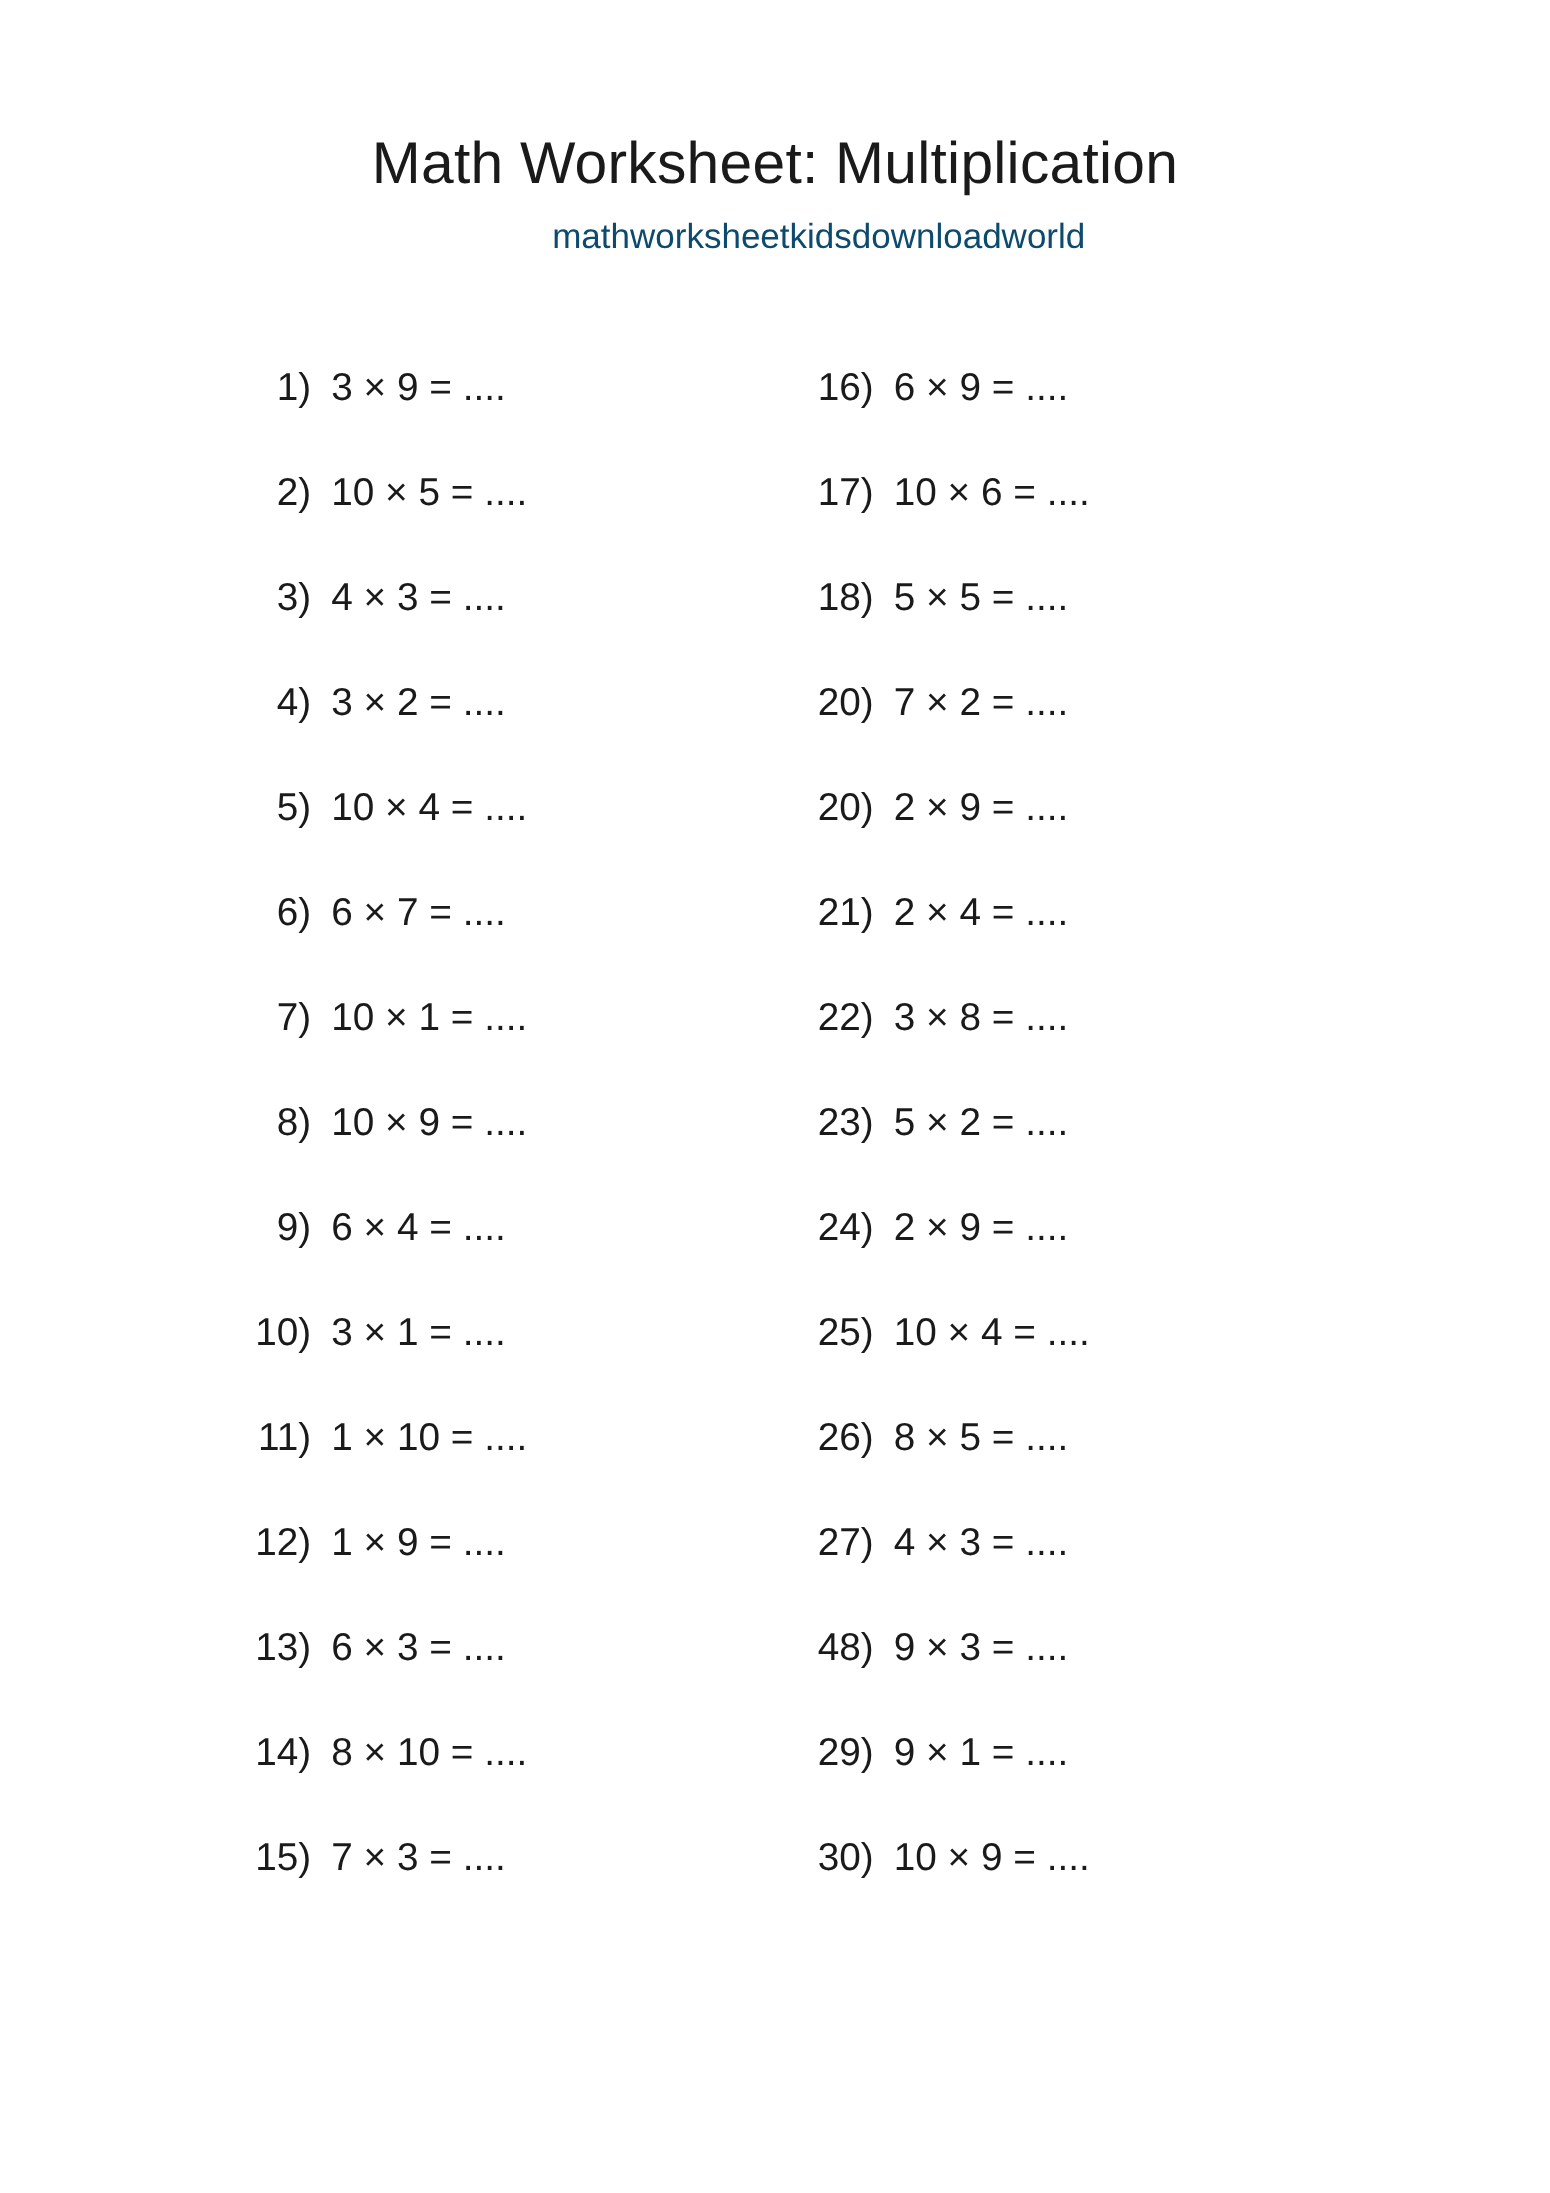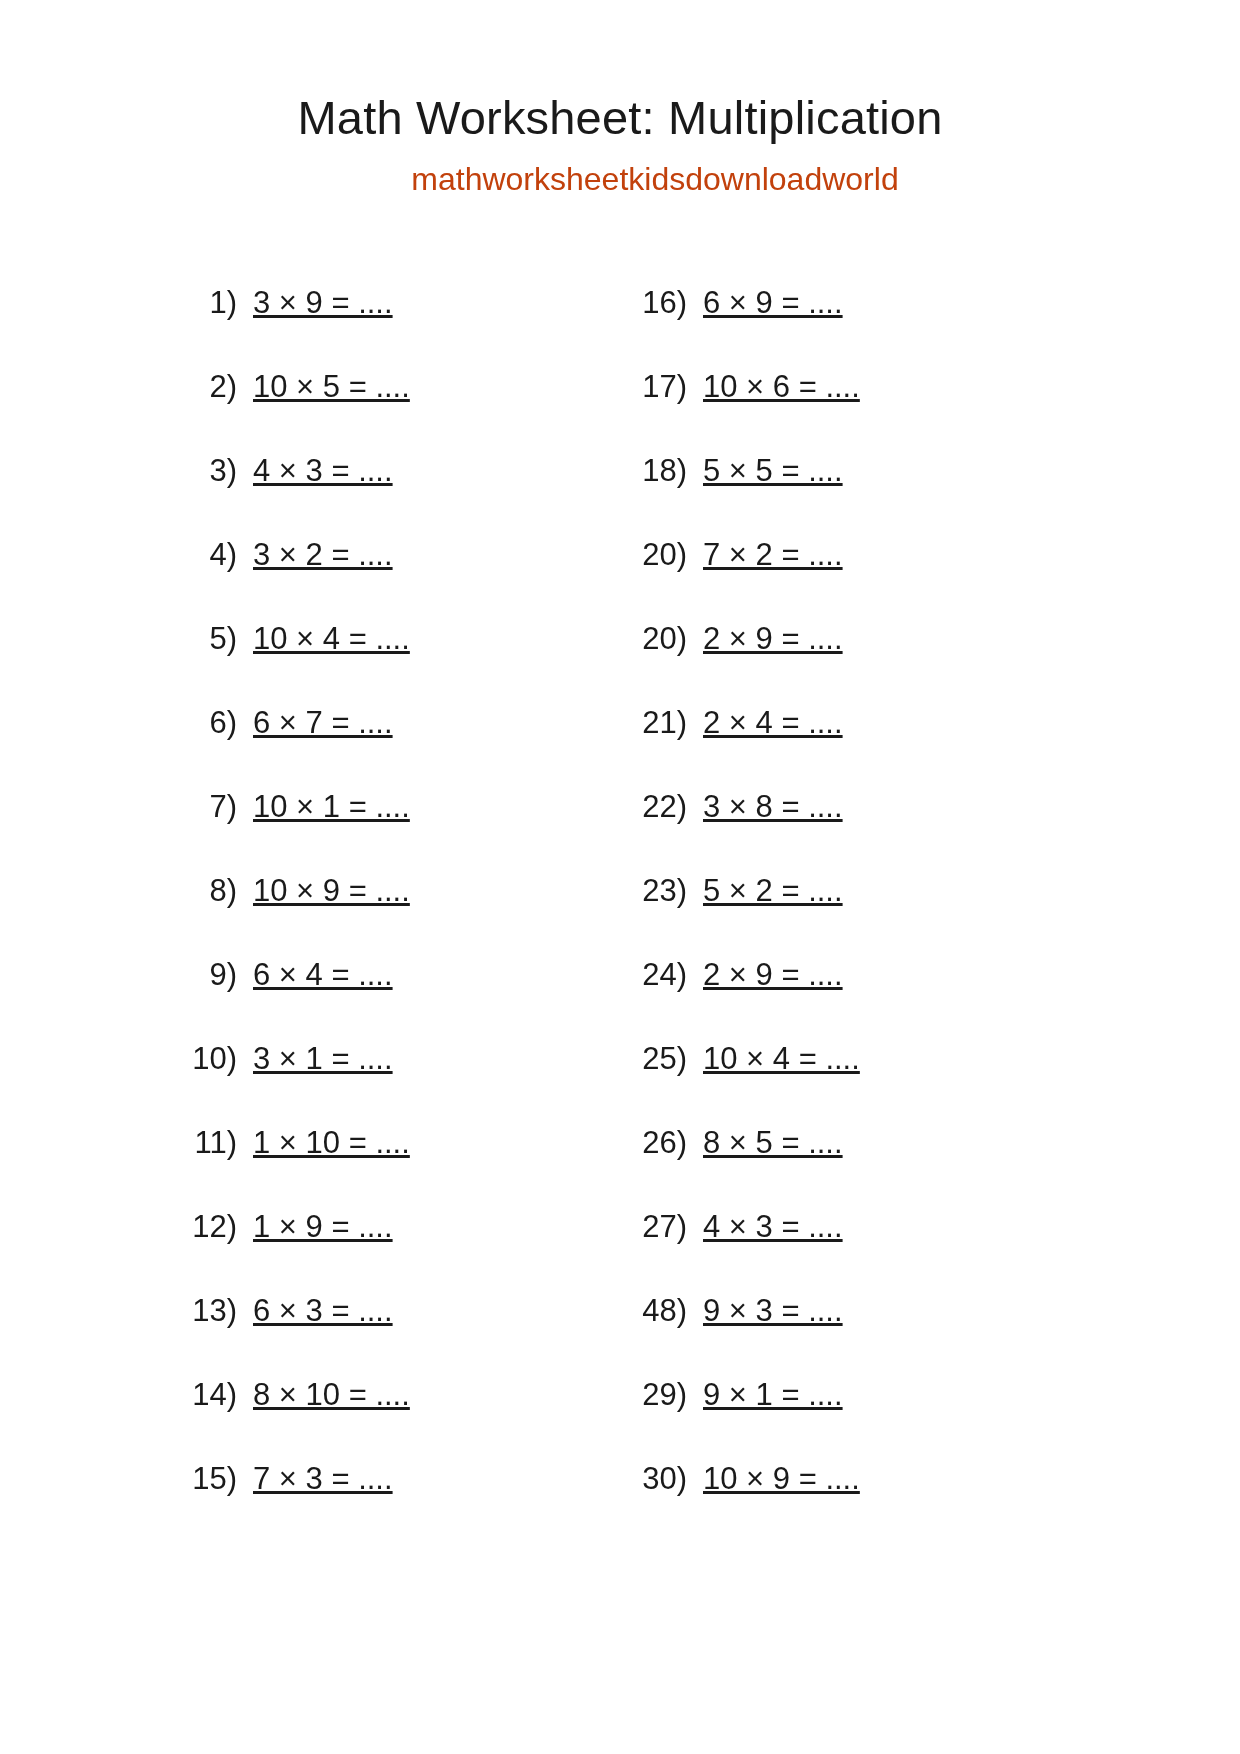--- a/index.html
+++ b/index.html
@@ -12,38 +12,38 @@
     height: 1754px;
     font-family: "Liberation Sans", sans-serif;
     color: #000000;
     position: relative;
     overflow: hidden;
   }
   .sheet {
     width: 1240px;
     height: 1754px;
     box-sizing: border-box;
-    padding: 0;
+    padding: 12px;
     position: relative;
   }
   .title {
     text-align: center;
     font-size: 47px;
     font-weight: normal;
     color: #1a1a1a;
     letter-spacing: 0.2px;
     margin: 0;
     padding-top: 92px;
     line-height: 1.1;
   }
   .subtitle {
     text-align: center;
-    font-size: 32px;
+    font-size: 28px;
     font-weight: normal;
-    color: #c2410c;
+    color: #0c4a6e;
     margin: 0;
     padding-top: 18px;
     padding-left: 70px;
     line-height: 1.1;
   }
   .problems {
     margin-top: 88px;
     display: flex;
     flex-direction: row;
     padding-left: 175px;
@@ -69,21 +69,20 @@
     color: #1a1a1a;
     white-space: nowrap;
   }
   .problem .num {
     min-width: 62px;
     text-align: right;
     margin-right: 16px;
   }
   .problem .expr {
     text-align: left;
-    text-decoration: underline;
   }
 </style>
 </head>
 <body>
 
 <div class="sheet">
 
   <h1 class="title">Math Worksheet: Multiplication</h1>
   <div class="subtitle">mathworksheetkidsdownloadworld</div>
 

